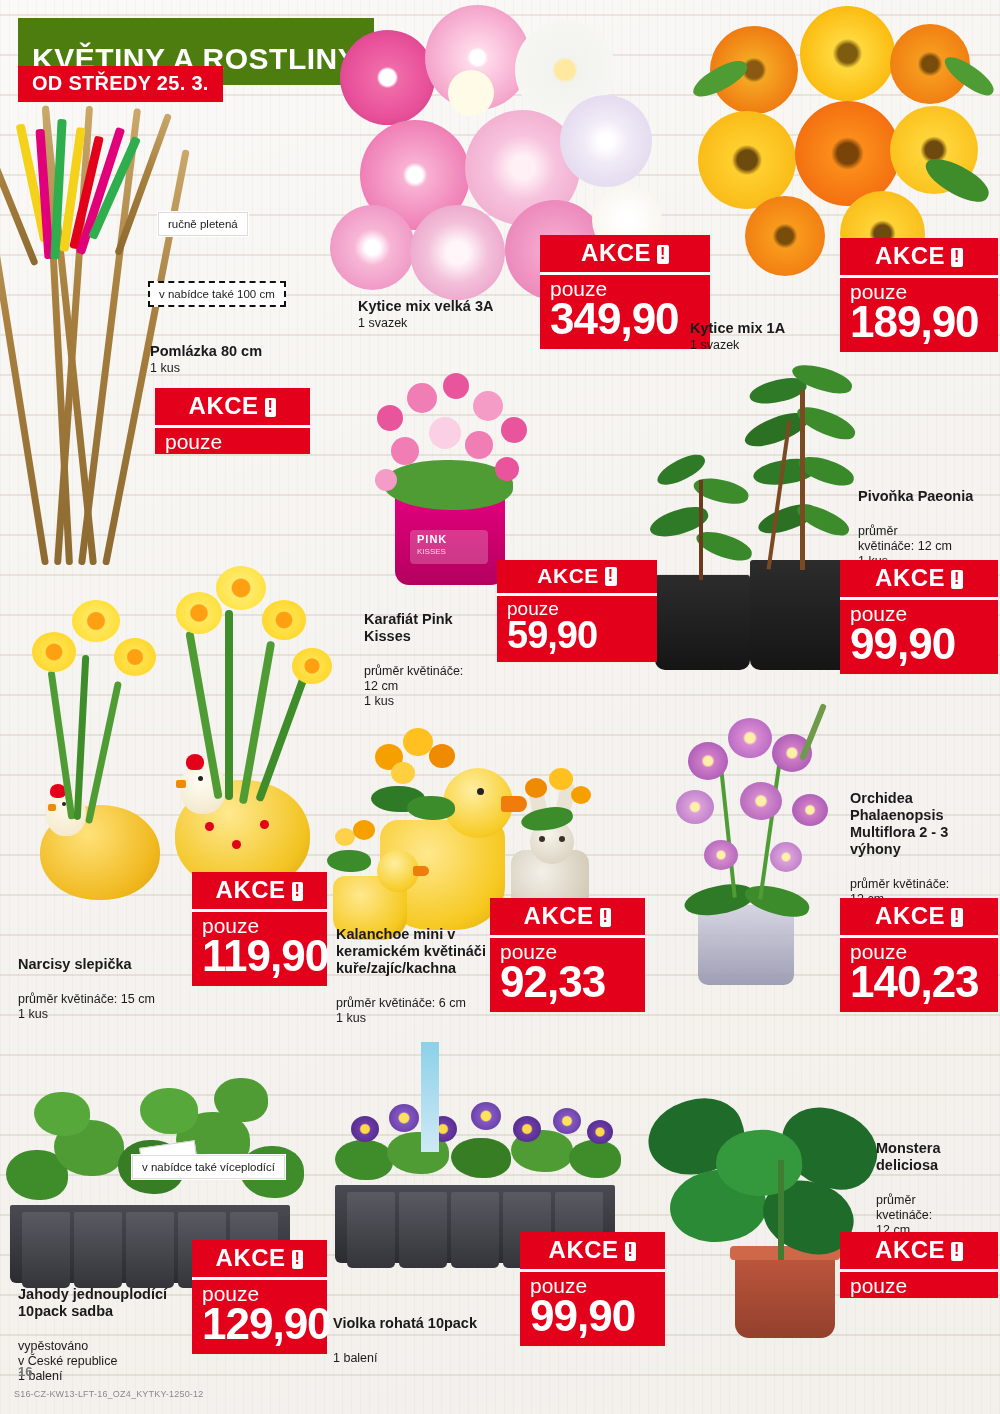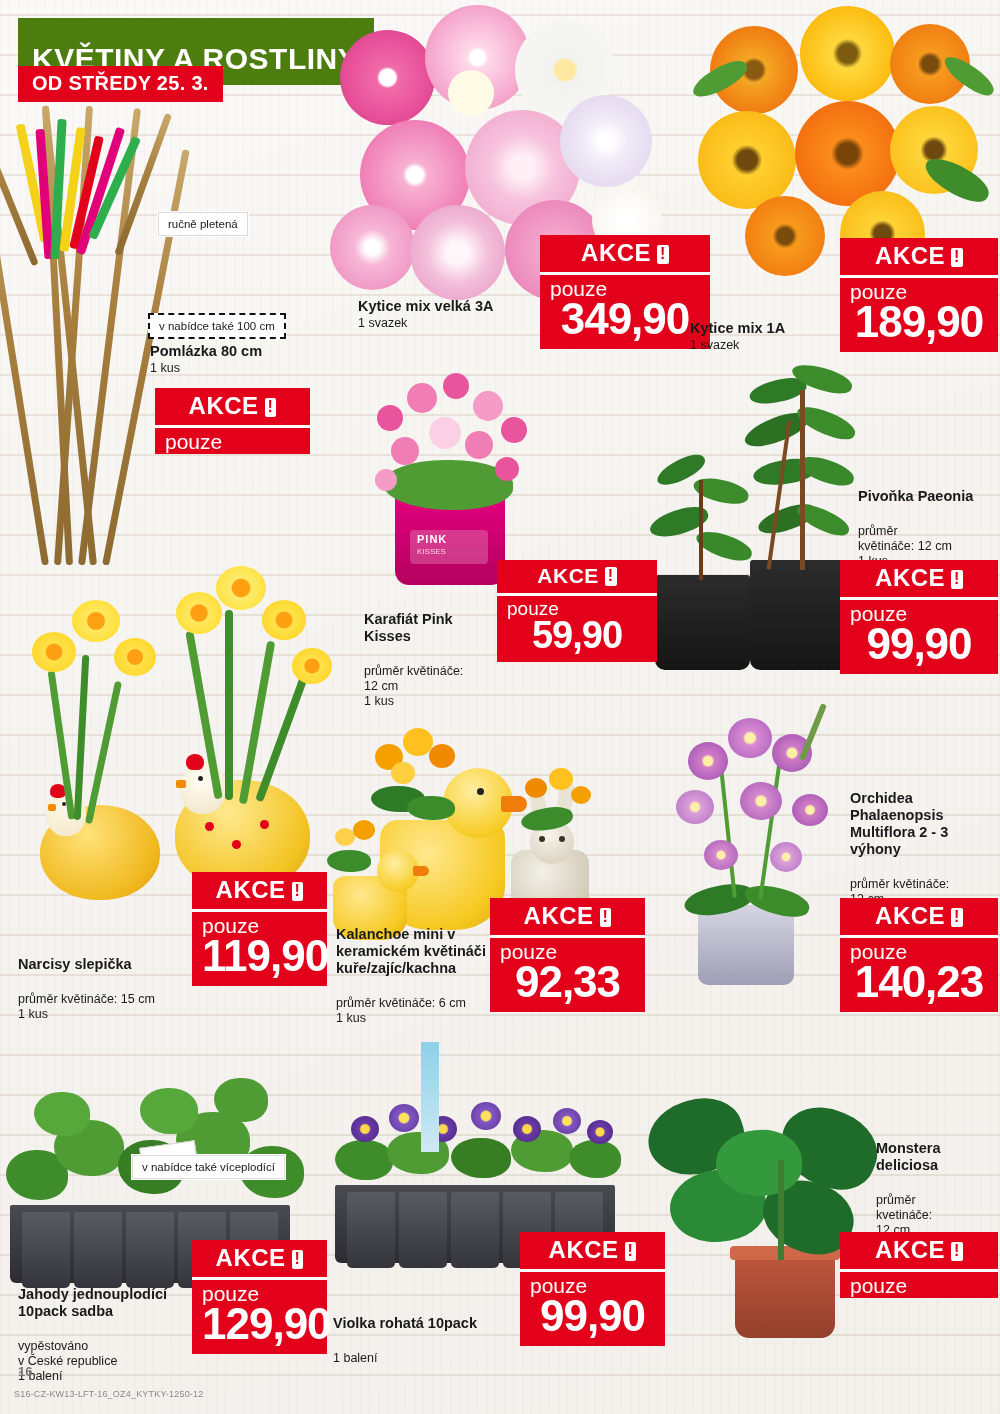--- a/index.html
+++ b/index.html
@@ -57,21 +57,21 @@
     vertical-align:2px;
     font-weight:bold;
   }
   .akce .body {
     background:#e2001a; color:#fff;
     border-top:3px solid #fff;
     padding:2px 10px 6px 10px;
   }
   .akce .pouze { font-size:21px; font-weight:normal; margin-bottom:-6px; }
   .akce .val {
-    font-size:44px; font-weight:bold; text-align:center;
+    font-size:44px; font-weight:bold; text-align:left;
     letter-spacing:-1px;
     line-height:48px;
   }
   .akce.sm { width:140px; }
   .akce.sm .top { font-size:21px; }
   .akce.sm .pouze { font-size:19px; }
   .akce.sm .val { font-size:38px; line-height:42px; }
 
   
   .prod { position:absolute; color:#1a1a1a; }
@@ -80,21 +80,21 @@
 
   
   .infobox {
     position:absolute;
     background:#fff;
     font-size:11.5px;
     color:#1a1a1a;
     padding:5px 9px;
     white-space:nowrap;
   }
-  .infobox.dashed { border:2px dashed #111;margin-top:32px; }
+  .infobox.dashed { border:2px dashed #111; }
   .infobox.plain  { border:1px solid #ddd; box-shadow:0 0 0 1px #fff; }
 
   
   .pagenum { position:absolute; left:18px; top:1364px; font-size:13px; color:#777; font-weight:bold; }
   .code { position:absolute; left:14px; top:1389px; font-size:9px; color:#8a8a8a; letter-spacing:0.2px; }
 
   
   .art { position:absolute; }
 
   

